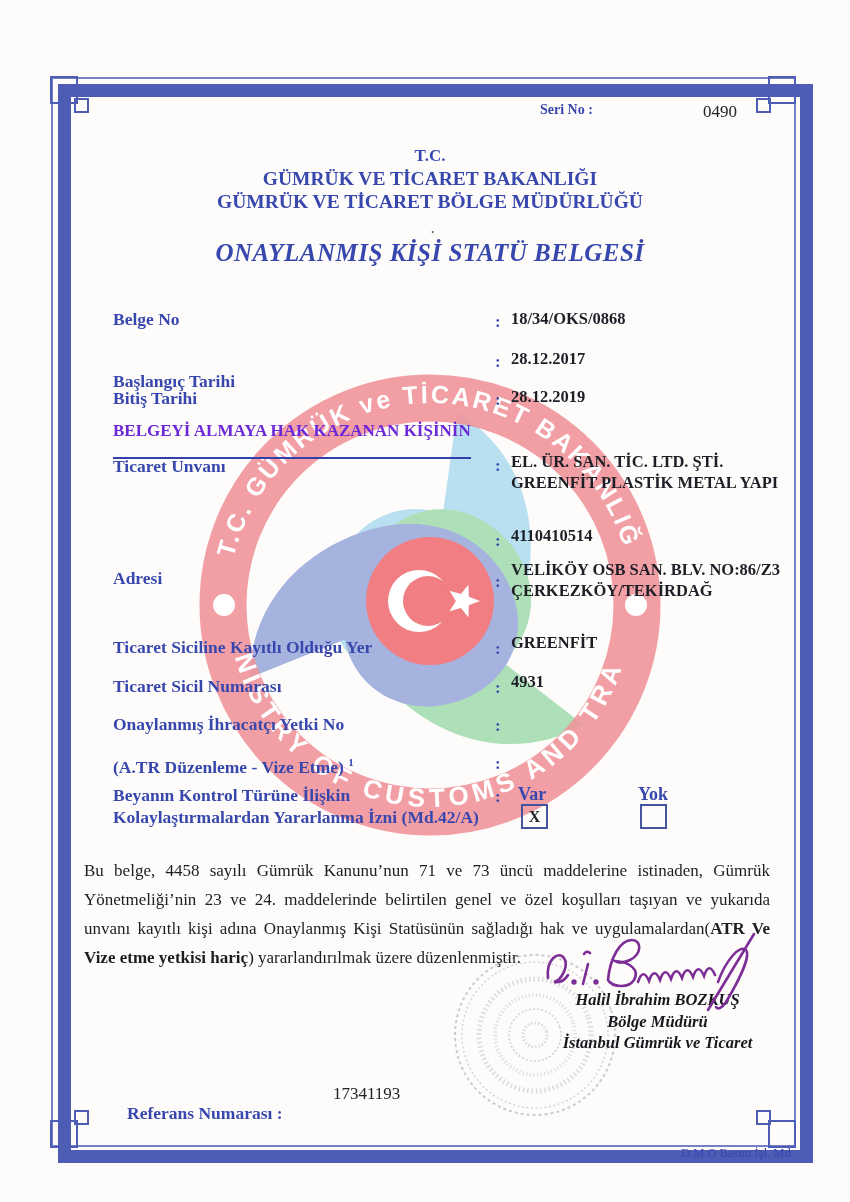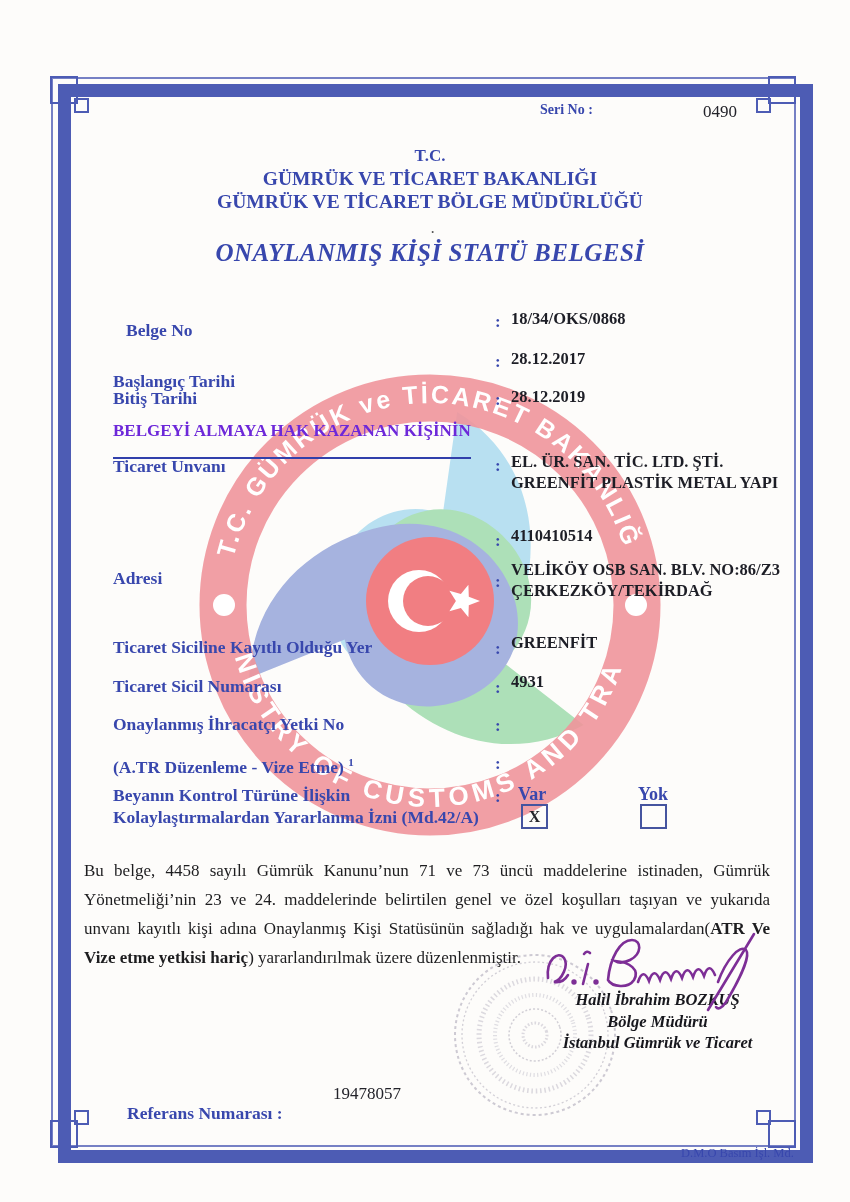--- a/index.html
+++ b/index.html
@@ -128,21 +128,21 @@
 
   <div class="txt header blue">
     <div class="l1">T.C.</div>
     <div class="l2">GÜMRÜK VE TİCARET BAKANLIĞI</div>
     <div class="l2">GÜMRÜK VE TİCARET BÖLGE MÜDÜRLÜĞÜ</div>
   </div>
 
   <div class="txt title-dot">·</div>
   <div class="txt doc-title blue">ONAYLANMIŞ KİŞİ STATÜ BELGESİ</div>
 
-  <div class="txt flabel" style="top:319px;margin-left:13px;">Belge No</div>
+  <div class="txt flabel" style="top:308px;">Belge No</div>
   <div class="txt fcolon" style="top:312px;">:</div>
   <div class="txt fvalue" style="top:308px;">18/34/OKS/0868</div>
 
   <div class="txt flabel" style="top:370px;">Başlangıç Tarihi</div>
   <div class="txt fcolon" style="top:352px;">:</div>
   <div class="txt fvalue" style="top:348px;">28.12.2017</div>
 
   <div class="txt flabel" style="top:387px;">Bitiş Tarihi</div>
   <div class="txt fcolon" style="top:390px;">:</div>
   <div class="txt fvalue" style="top:386px;">28.12.2019</div>
@@ -197,17 +197,17 @@
   <div class="txt body-par">
     <span>Bu belge,  4458 sayılı Gümrük Kanunu’nun 71 ve 73 üncü maddelerine istinaden, Gümrük Yönetmeliği’nin 23 ve 24.  maddelerinde belirtilen genel ve özel koşulları taşıyan ve yukarıda unvanı kayıtlı kişi adına Onaylanmış Kişi Statüsünün sağladığı hak ve uygulamalardan(</span><b>ATR Ve Vize etme yetkisi hariç</b><span>)  yararlandırılmak üzere düzenlenmiştir.</span>
   </div>
 
   <div class="txt sig-block">
     <div>Halil İbrahim BOZKUŞ</div>
     <div>Bölge Müdürü</div>
     <div>İstanbul Gümrük ve Ticaret</div>
   </div>
 
-  <div class="txt ref-value">19478057</div>
+  <div class="txt ref-value">17341193</div>
   <div class="txt ref-label blue">Referans Numarası :</div>
   <div class="txt dmo">D.M.O Basım İşl. Md.</div>
 
 </div>
 
 </body></html>

